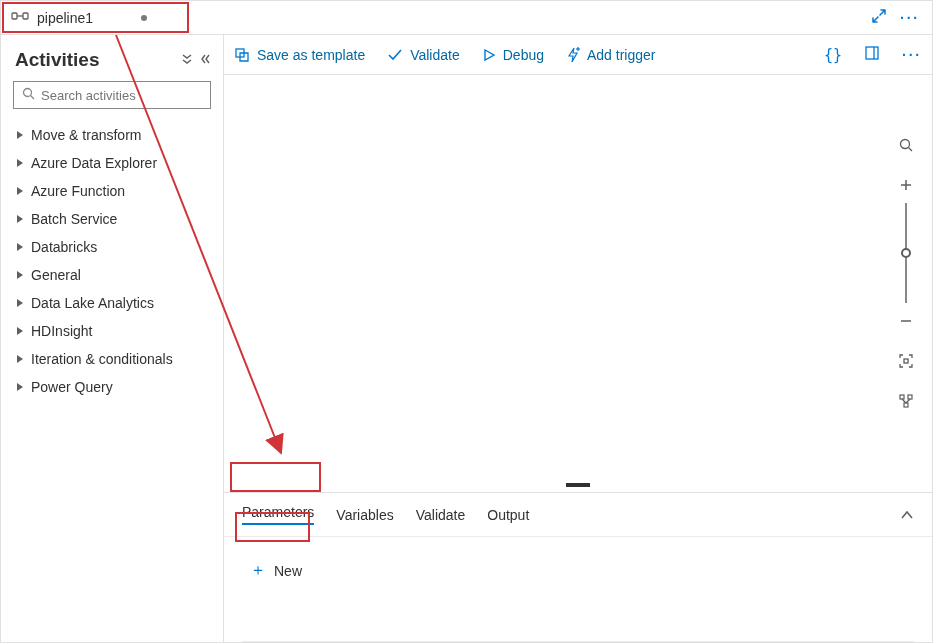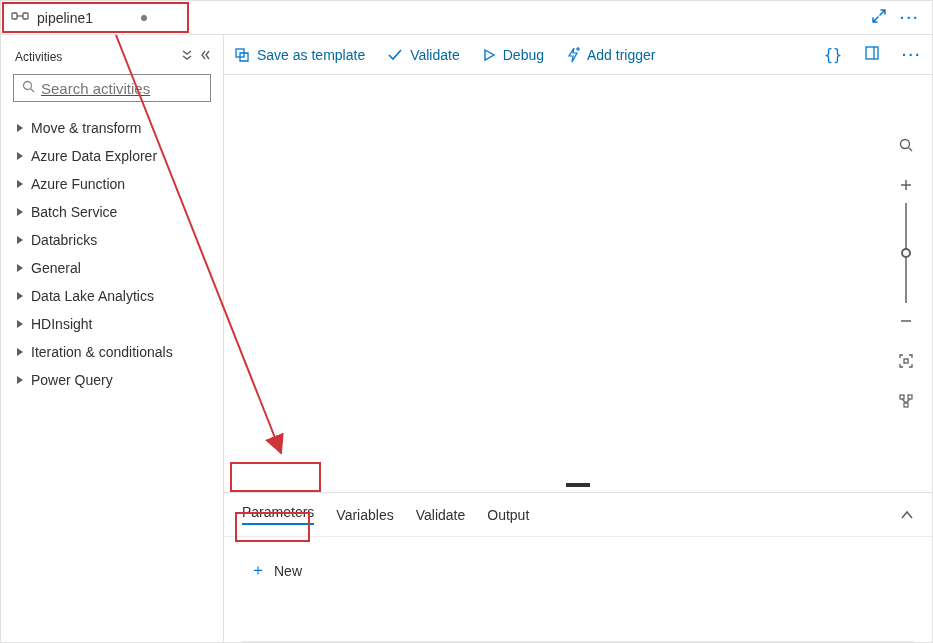--- a/index.html
+++ b/index.html
@@ -9,25 +9,25 @@
 .tabbar { height: 34px; border-bottom: 1px solid #e1e1e1; display: flex; align-items: center; padding: 0 0 0 0; }
 .tab { display: flex; align-items: center; height: 100%; padding: 0 14px 0 10px; gap: 8px; }
 .tab-dot { width: 6px; height: 6px; border-radius: 50%; background: #7a7a7a; margin-left: 40px; }
 .tabbar-spacer { flex: 1; }
 .tabbar-right { display: flex; align-items: center; gap: 14px; padding-right: 12px; color: #0078d4; }
 
 
 .main { display: flex; height: calc(100% - 34px); }
 .sidebar { width: 223px; border-right: 1px solid #e1e1e1; display: flex; flex-direction: column; }
 .side-head { display: flex; align-items: center; padding: 14px 12px 6px 14px; }
-.side-title { font-size: 12px; font-weight: 400; flex: 1; }
+.side-title { font-size: 19px; font-weight: 700; flex: 1; }
 .side-head-icons { display: flex; gap: 6px; color: #605e5c; font-size: 12px; }
 .search-wrap { padding: 4px 12px 8px; }
 .search-box { display: flex; align-items: center; border: 1px solid #8a8886; height: 28px; padding: 0 8px; gap: 6px; }
-.search-box input { border: none; outline: none; flex: 1; font-size: 15px; color: #6d28d9; background: transparent; text-decoration: underline; }
+.search-box input { border: none; outline: none; flex: 1; font-size: 13px; color: #6d28d9; background: transparent; }
 .act-list { padding: 4px 8px 0 8px; }
 .act-item { display: flex; align-items: center; gap: 8px; padding: 6px 4px 6px 8px; cursor: pointer; }
 .tri { width: 0; height: 0; border-top: 4px solid transparent; border-bottom: 4px solid transparent; border-left: 6px solid #605e5c; }
 
 
 .canvas-area { flex: 1; display: flex; flex-direction: column; position: relative; }
 .toolbar { height: 40px; border-bottom: 1px solid #e1e1e1; display: flex; align-items: center; padding: 0 10px; gap: 22px; font-size: 14px; }
 .tool { display: flex; align-items: center; gap: 7px; color: #0369a1; cursor: pointer; }
 .tool svg { display: block; }
 .toolbar-spacer { flex: 1; }

